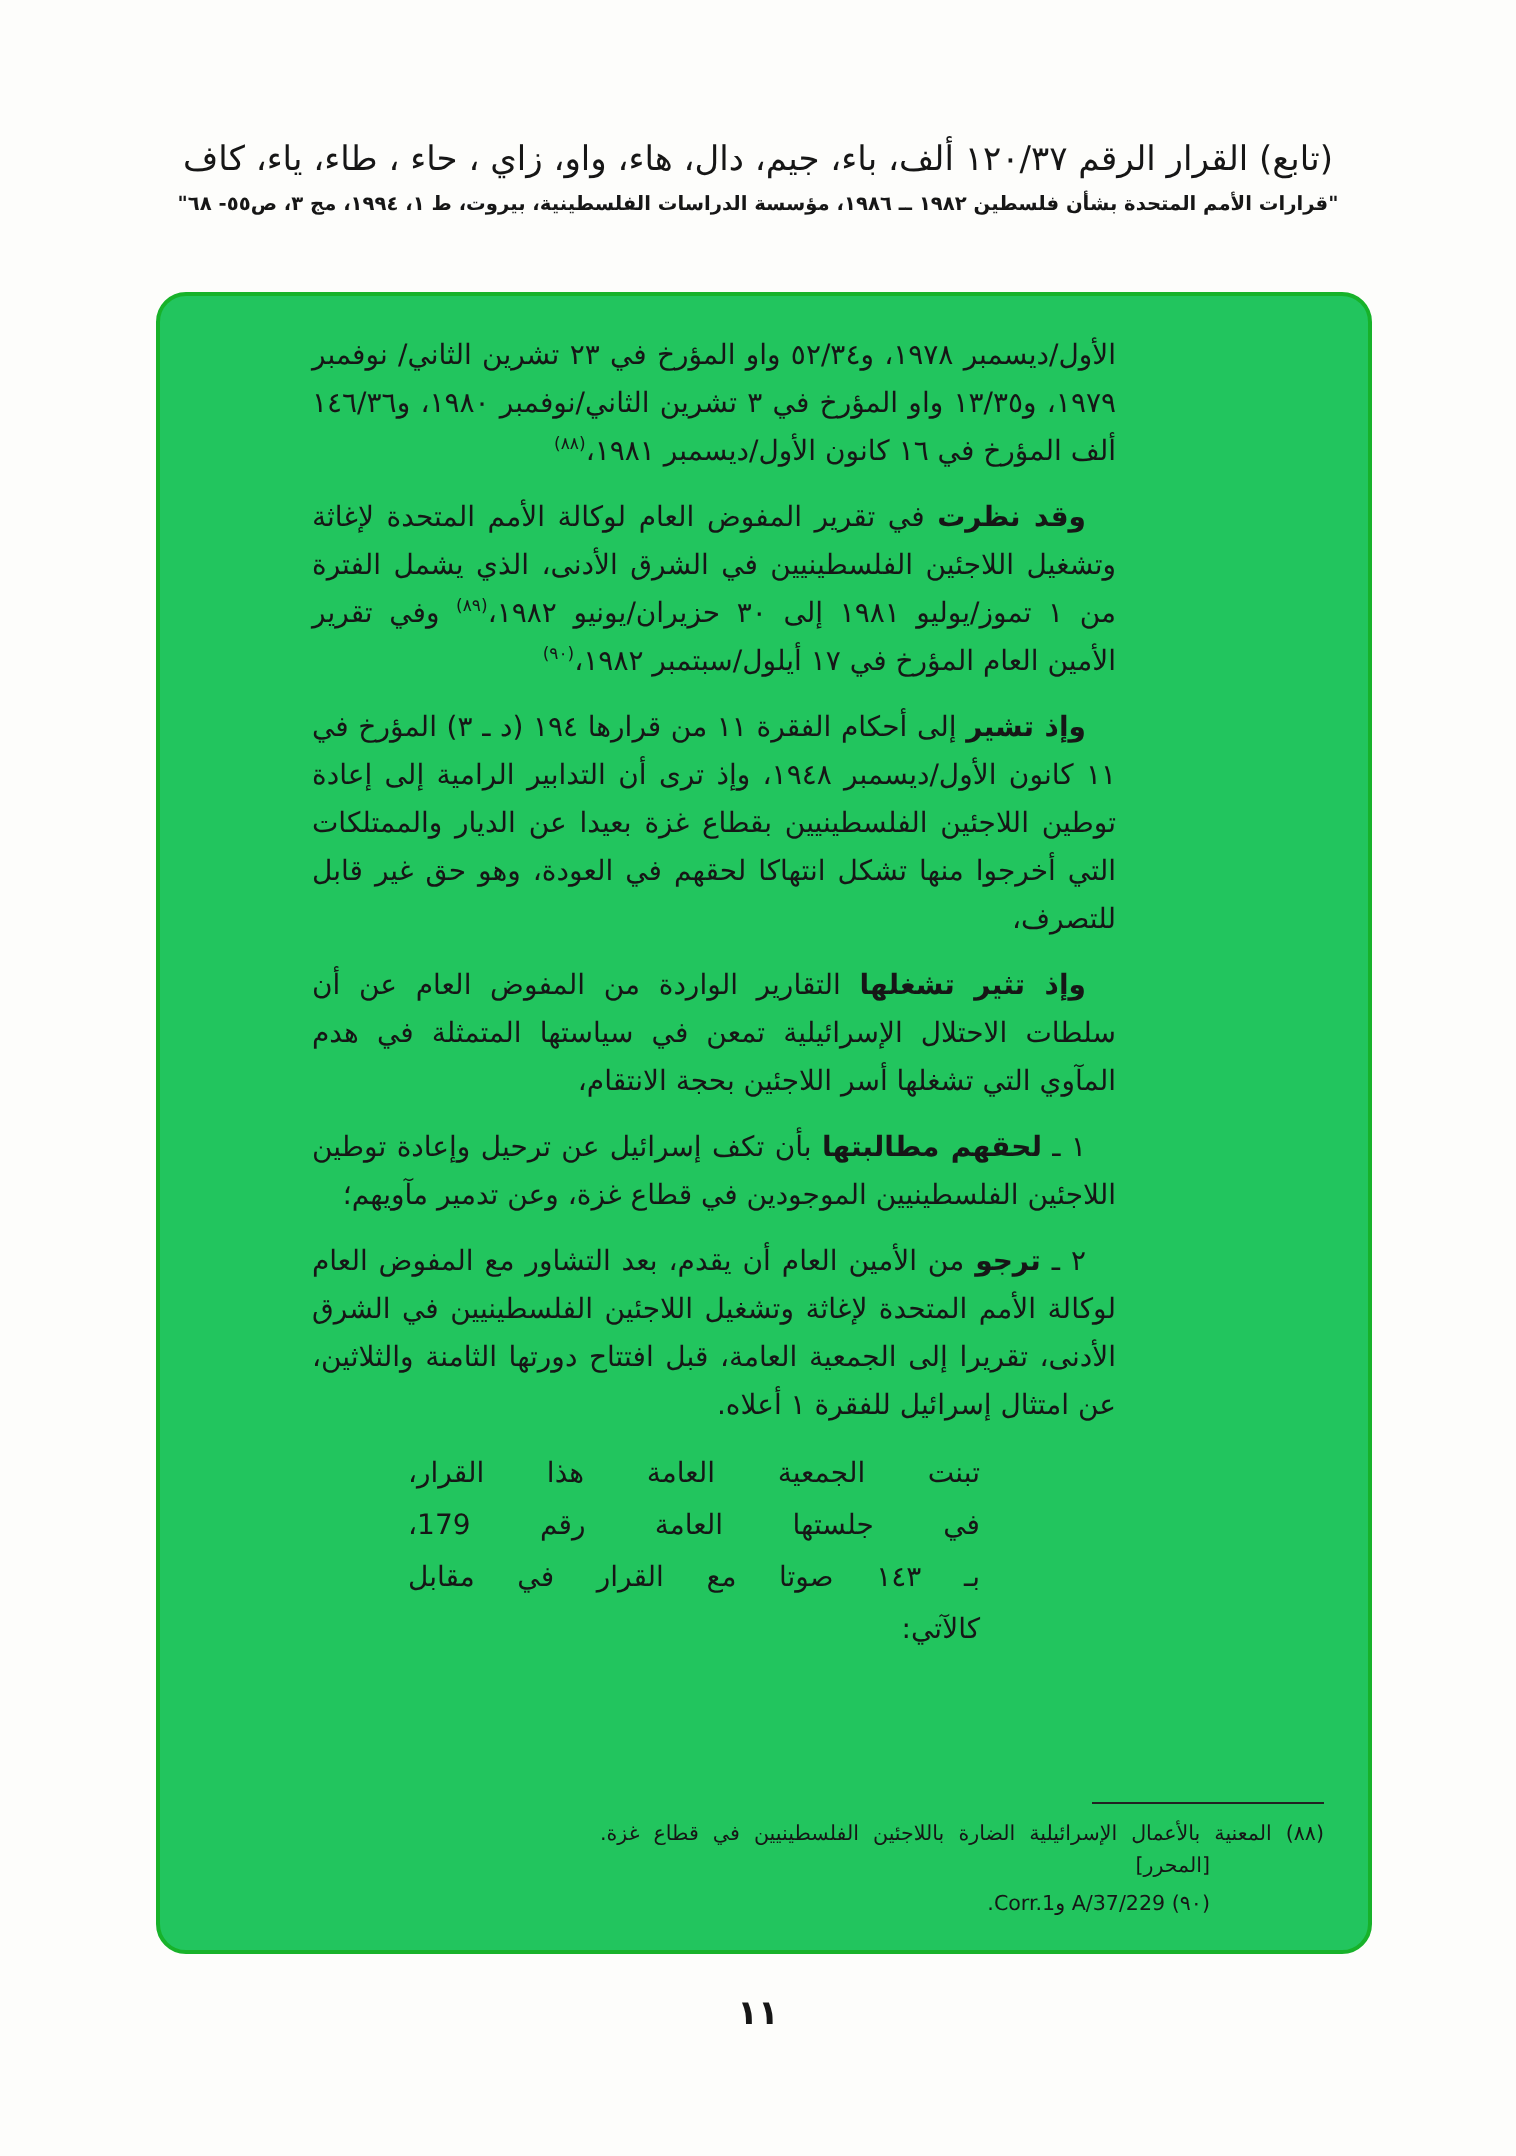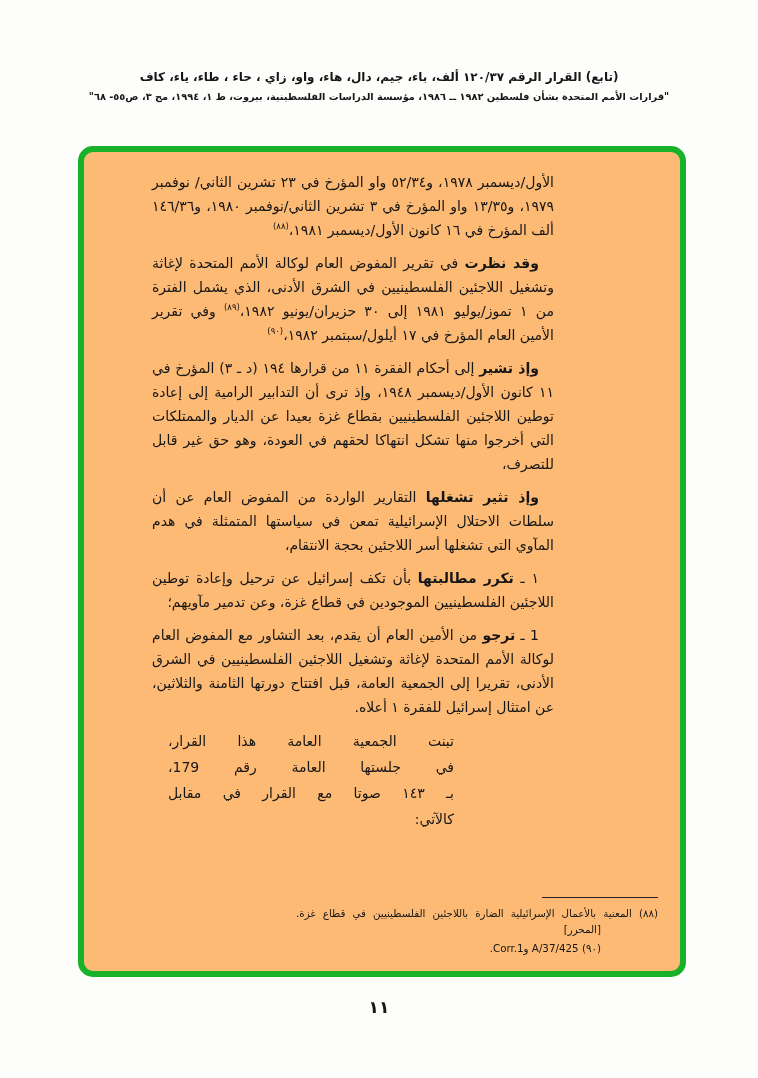--- a/index.html
+++ b/index.html
@@ -5,41 +5,41 @@
   * { margin:0; padding:0; box-sizing:border-box; }
   html, body { width:758px; height:1078px; }
   body {
     position:relative;
     background:#fdfdfb;
     color:#161616;
     font-family:"DejaVu Sans", sans-serif;
     overflow:hidden;
   }
   .page-header { position:absolute; top:70px; left:0; width:758px; text-align:center; direction:rtl; }
-  .hdr-title  { font-weight:bold; font-size:12px; white-space:nowrap; }
+  .hdr-title  { font-weight:normal; font-size:17px; white-space:nowrap; }
   .hdr-cite   { font-weight:bold; font-size:9.8px; margin-top:7px; white-space:nowrap; }
 
   .frame {
     position:absolute; left:78px; top:146px;
     width:608px; height:831px;
-    border:6px solid #eab308; border-radius:15px;
-    background:#fdba74;
+    border:2px solid #eab308; border-radius:15px;
+    background:#22c55e;
   }
 
   .main-text {
     position:absolute; top:18px; right:126px; width:402px;
     direction:rtl; text-align:justify;
     font-size:14px; line-height:24px;
   }
   .para { margin-bottom:9px; }
   .para.indent { text-indent:15px; }
   .bold { font-weight:bold; }
   sup.fnref { font-size:8.5px; line-height:0; }
 
-  .tally { width:286px; margin:4px 100px 0 0; }
+  .tally { width:286px; margin:4px 68px 0 0; }
   .tally-line { text-align:justify; text-align-last:justify; line-height:26px; }
   .tally-line.last { text-align-last:right; padding-left:58px; }
 
   .footnotes {
     position:absolute; bottom:13px; right:22px; width:362px;
     direction:rtl; text-align:justify;
     font-size:10.3px; line-height:16.5px;
   }
   .fn-sep { width:116px; border-top:1.5px solid #222; margin:0 0 7px auto; }
   .fn { padding-right:57px; text-indent:-57px; margin-bottom:2px; }
@@ -58,31 +58,31 @@
   <div class="hdr-cite">"قرارات الأمم المتحدة بشأن فلسطين ١٩٨٢ ــ ١٩٨٦، مؤسسة الدراسات الفلسطينية، بيروت، ط ١، ١٩٩٤، مج ٣، ص٥٥- ٦٨"</div>
 </div>
 
 <div class="frame" style="border-color: rgb(23, 178, 42);">
   <div class="main-text">
 
     <p class="para"><span>الأول/ديسمبر ١٩٧٨، و٥٢/٣٤ واو المؤرخ في ٢٣ تشرين الثاني/ نوفمبر ١٩٧٩، و١٣/٣٥ واو المؤرخ في ٣ تشرين الثاني/نوفمبر ١٩٨٠، و١٤٦/٣٦ ألف المؤرخ في ١٦ كانون الأول/ديسمبر ١٩٨١،</span><sup class="fnref">(٨٨)</sup></p>
       <p class="para indent"><span class="bold">وقد نظرت</span><span> في تقرير المفوض العام لوكالة الأمم المتحدة لإغاثة وتشغيل اللاجئين الفلسطينيين في الشرق الأدنى، الذي يشمل الفترة من ١ تموز/يوليو ١٩٨١ إلى ٣٠ حزيران/يونيو ١٩٨٢،</span><sup class="fnref">(٨٩)</sup><span> وفي تقرير الأمين العام المؤرخ في ١٧ أيلول/سبتمبر ١٩٨٢،</span><sup class="fnref">(٩٠)</sup></p>
       <p class="para indent"><span class="bold">وإذ تشير</span><span> إلى أحكام الفقرة ١١ من قرارها ١٩٤ (د ـ ٣) المؤرخ في ١١ كانون الأول/ديسمبر ١٩٤٨، وإذ ترى أن التدابير الرامية إلى إعادة توطين اللاجئين الفلسطينيين بقطاع غزة بعيدا عن الديار والممتلكات التي أخرجوا منها تشكل انتهاكا لحقهم في العودة، وهو حق غير قابل للتصرف،</span></p>
       <p class="para indent"><span class="bold">وإذ تثير تشغلها</span><span> التقارير الواردة من المفوض العام عن أن سلطات الاحتلال الإسرائيلية تمعن في سياستها المتمثلة في هدم المآوي التي تشغلها أسر اللاجئين بحجة الانتقام،</span></p>
-      <p class="para indent"><span>١ ـ </span><span class="bold">تكرر مطالبتها</span><span> بأن تكف إسرائيل عن ترحيل وإعادة توطين اللاجئين الفلسطينيين الموجودين في قطاع غزة، وعن تدمير مآويهم؛</span></p>
-      <p class="para indent"><span>1 ـ </span><span class="bold">ترجو</span><span> من الأمين العام أن يقدم، بعد التشاور مع المفوض العام لوكالة الأمم المتحدة لإغاثة وتشغيل اللاجئين الفلسطينيين في الشرق الأدنى، تقريرا إلى الجمعية العامة، قبل افتتاح دورتها الثامنة والثلاثين، عن امتثال إسرائيل للفقرة ١ أعلاه.</span></p>
+      <p class="para indent"><span>١ ـ </span><span class="bold">لحقهم مطالبتها</span><span> بأن تكف إسرائيل عن ترحيل وإعادة توطين اللاجئين الفلسطينيين الموجودين في قطاع غزة، وعن تدمير مآويهم؛</span></p>
+      <p class="para indent"><span>٢ ـ </span><span class="bold">ترجو</span><span> من الأمين العام أن يقدم، بعد التشاور مع المفوض العام لوكالة الأمم المتحدة لإغاثة وتشغيل اللاجئين الفلسطينيين في الشرق الأدنى، تقريرا إلى الجمعية العامة، قبل افتتاح دورتها الثامنة والثلاثين، عن امتثال إسرائيل للفقرة ١ أعلاه.</span></p>
       <div class="tally">
         <div class="tally-line">تبنت الجمعية العامة هذا القرار،</div>
         <div class="tally-line">في جلستها العامة رقم 179،</div>
         <div class="tally-line">بـ ١٤٣ صوتا مع القرار في مقابل</div>
         <div class="tally-line last">كالآتي:</div>
       </div>
   </div>
   <div class="footnotes">
     <div class="fn-sep"></div>
     <div>
         <div class="fn"><span>(٨٨)</span> <span>المعنية بالأعمال الإسرائيلية الضارة باللاجئين الفلسطينيين في قطاع غزة. [المحرر]</span></div>
-        <div class="fn shift"><span>(٩٠)</span> <span>A/37/425 وCorr.1.</span></div>
+        <div class="fn shift"><span>(٩٠)</span> <span>A/37/229 وCorr.1.</span></div>
       </div>
   </div>
 </div>
 
 <div class="page-num">١١</div>
 
 </body></html>

